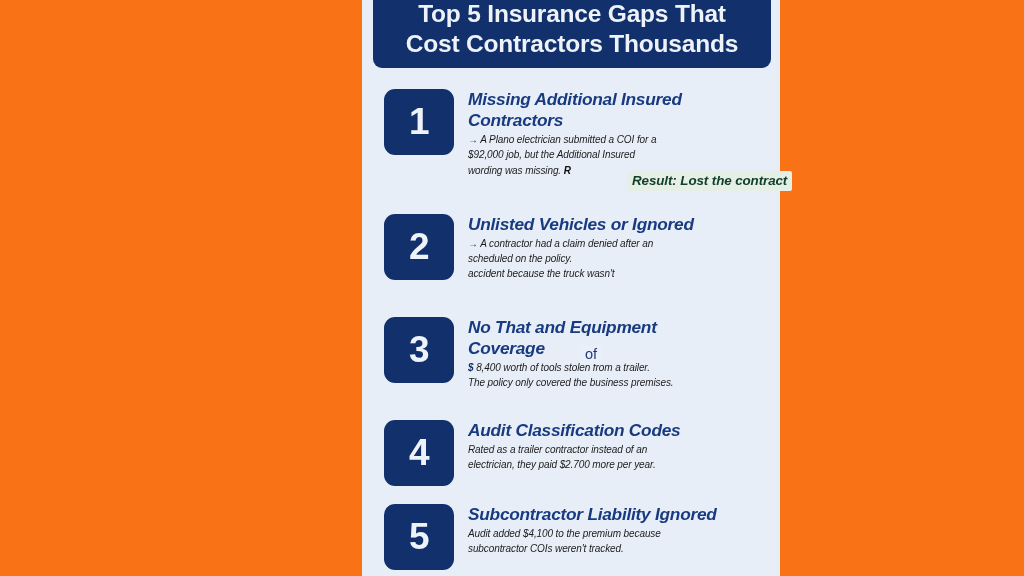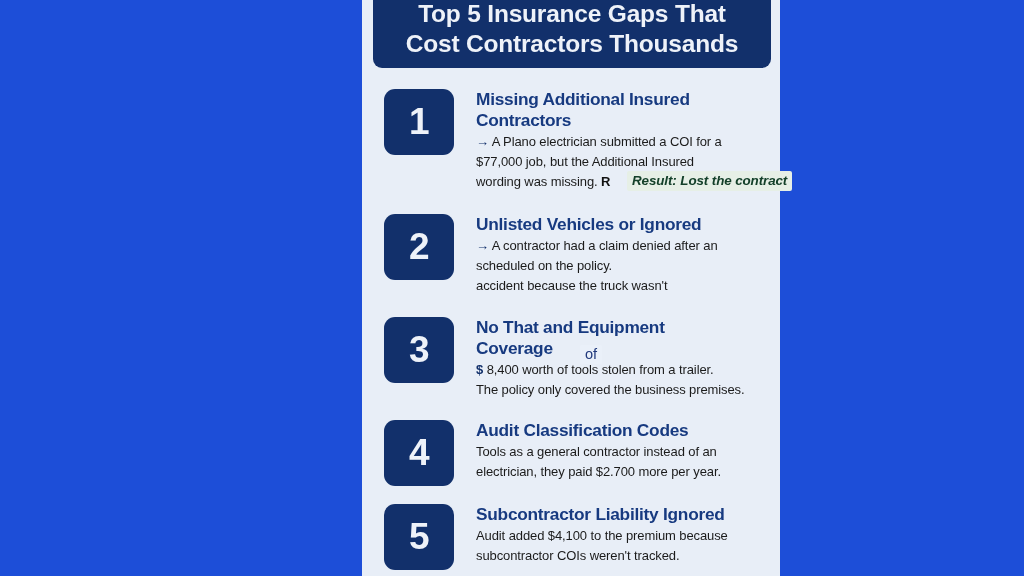--- a/index.html
+++ b/index.html
@@ -10,21 +10,21 @@
     height: 576px;
     background: #ffffff;
     overflow: hidden;
     font-family: "Liberation Sans", sans-serif;
   }
 
   #stage {
     position: relative;
     width: 1024px;
     height: 576px;
-    background: #1d4ed8;
+    background: #f97316;
   }
 
   
   .panel {
     position: absolute;
     left: 362px;
     top: 0px;
     width: 418px;
     height: 576px;
     background: #e8eef7;
@@ -71,35 +71,36 @@
     border-radius: 11px;
     color: #eef2f9;
     font-size: 37px;
     font-weight: bold;
     line-height: 66px;
     text-align: center;
     letter-spacing: -0.5px;
   }
 
   .content {
-    margin-left: 22px;
+    margin-left: 14px;
     width: 316px;
+    font-style: italic;
   }
 
   .item-title {
     color: #173a80;
     font-size: 17.3px;
     font-weight: bold;
     line-height: 1.22;
     letter-spacing: -0.25px;
   }
 
   .item-body {
     color: #1b1b1b;
-    font-size: 13px;
+    font-size: 10px;
     line-height: 1.52;
     letter-spacing: -0.1px;
     margin-top: 1px;
   }
 
   .arrow {
     color: #12306b;
     font-weight: bold;
   }
 
@@ -157,21 +158,21 @@
 
     <div class="row" style="left:22px; top:89px; width:386px;">
       <div class="badge">1</div>
       <div class="content">
         <div class="item-title">
           <div>Missing Additional Insured</div>
           <div>Contractors</div>
         </div>
         <div class="item-body">
           <div><span class="arrow">→</span> <span>A Plano electrician submitted a COI for a</span></div>
-          <div>$77,000 job, but the Additional Insured</div>
+          <div>$92,000 job, but the Additional Insured</div>
           <div><span>wording was missing.</span> <span class="res-letter">R</span></div>
         </div>
       </div>
     </div>
 
     <div class="row" style="left:22px; top:214px; width:386px;">
       <div class="badge">2</div>
       <div class="content">
         <div class="item-title">
           <div>Unlisted Vehicles or Ignored</div>
@@ -198,21 +199,21 @@
       </div>
     </div>
 
     <div class="row" style="left:22px; top:420px; width:386px;">
       <div class="badge">4</div>
       <div class="content" style="width:330px;">
         <div class="item-title">
           <div>Audit Classification Codes</div>
         </div>
         <div class="item-body">
-          <div>Tools as a general contractor instead of an</div>
+          <div>Rated as a trailer contractor instead of an</div>
           <div>electrician, they paid $2.700 more per year.</div>
         </div>
       </div>
     </div>
 
     <div class="row" style="left:22px; top:504px; width:386px;">
       <div class="badge">5</div>
       <div class="content" style="width:330px;">
         <div class="item-title">
           <div>Subcontractor Liability Ignored</div>

